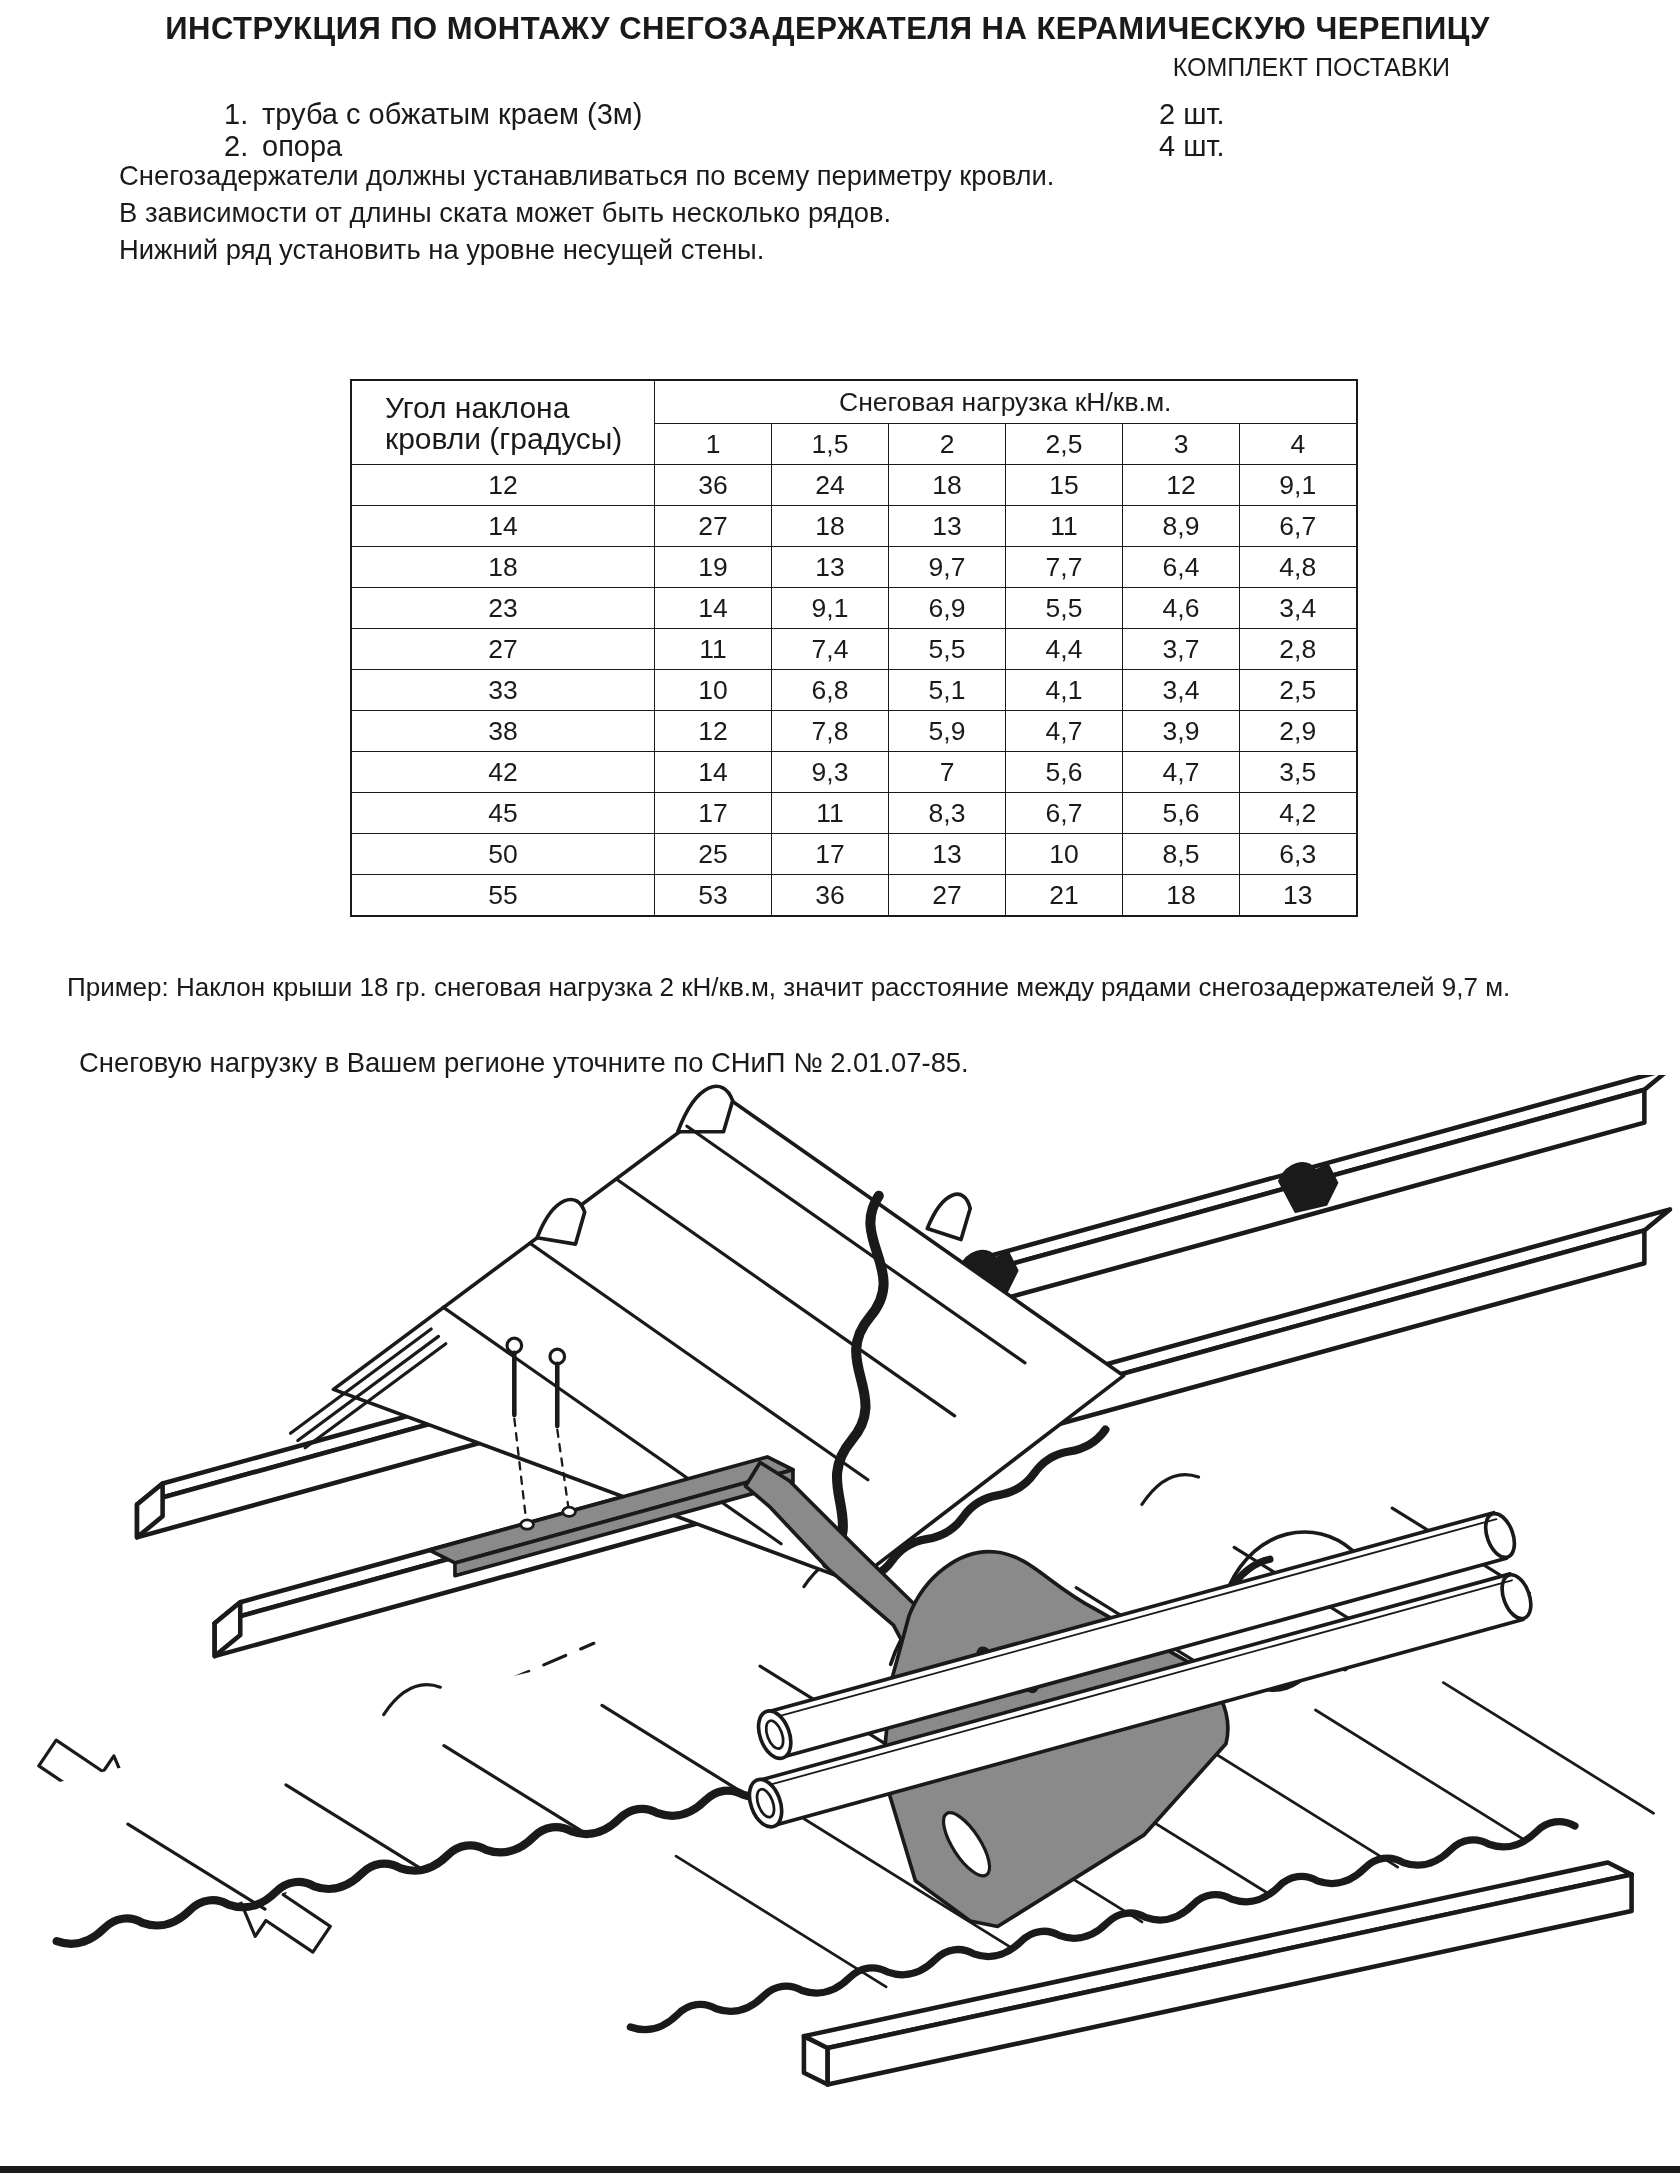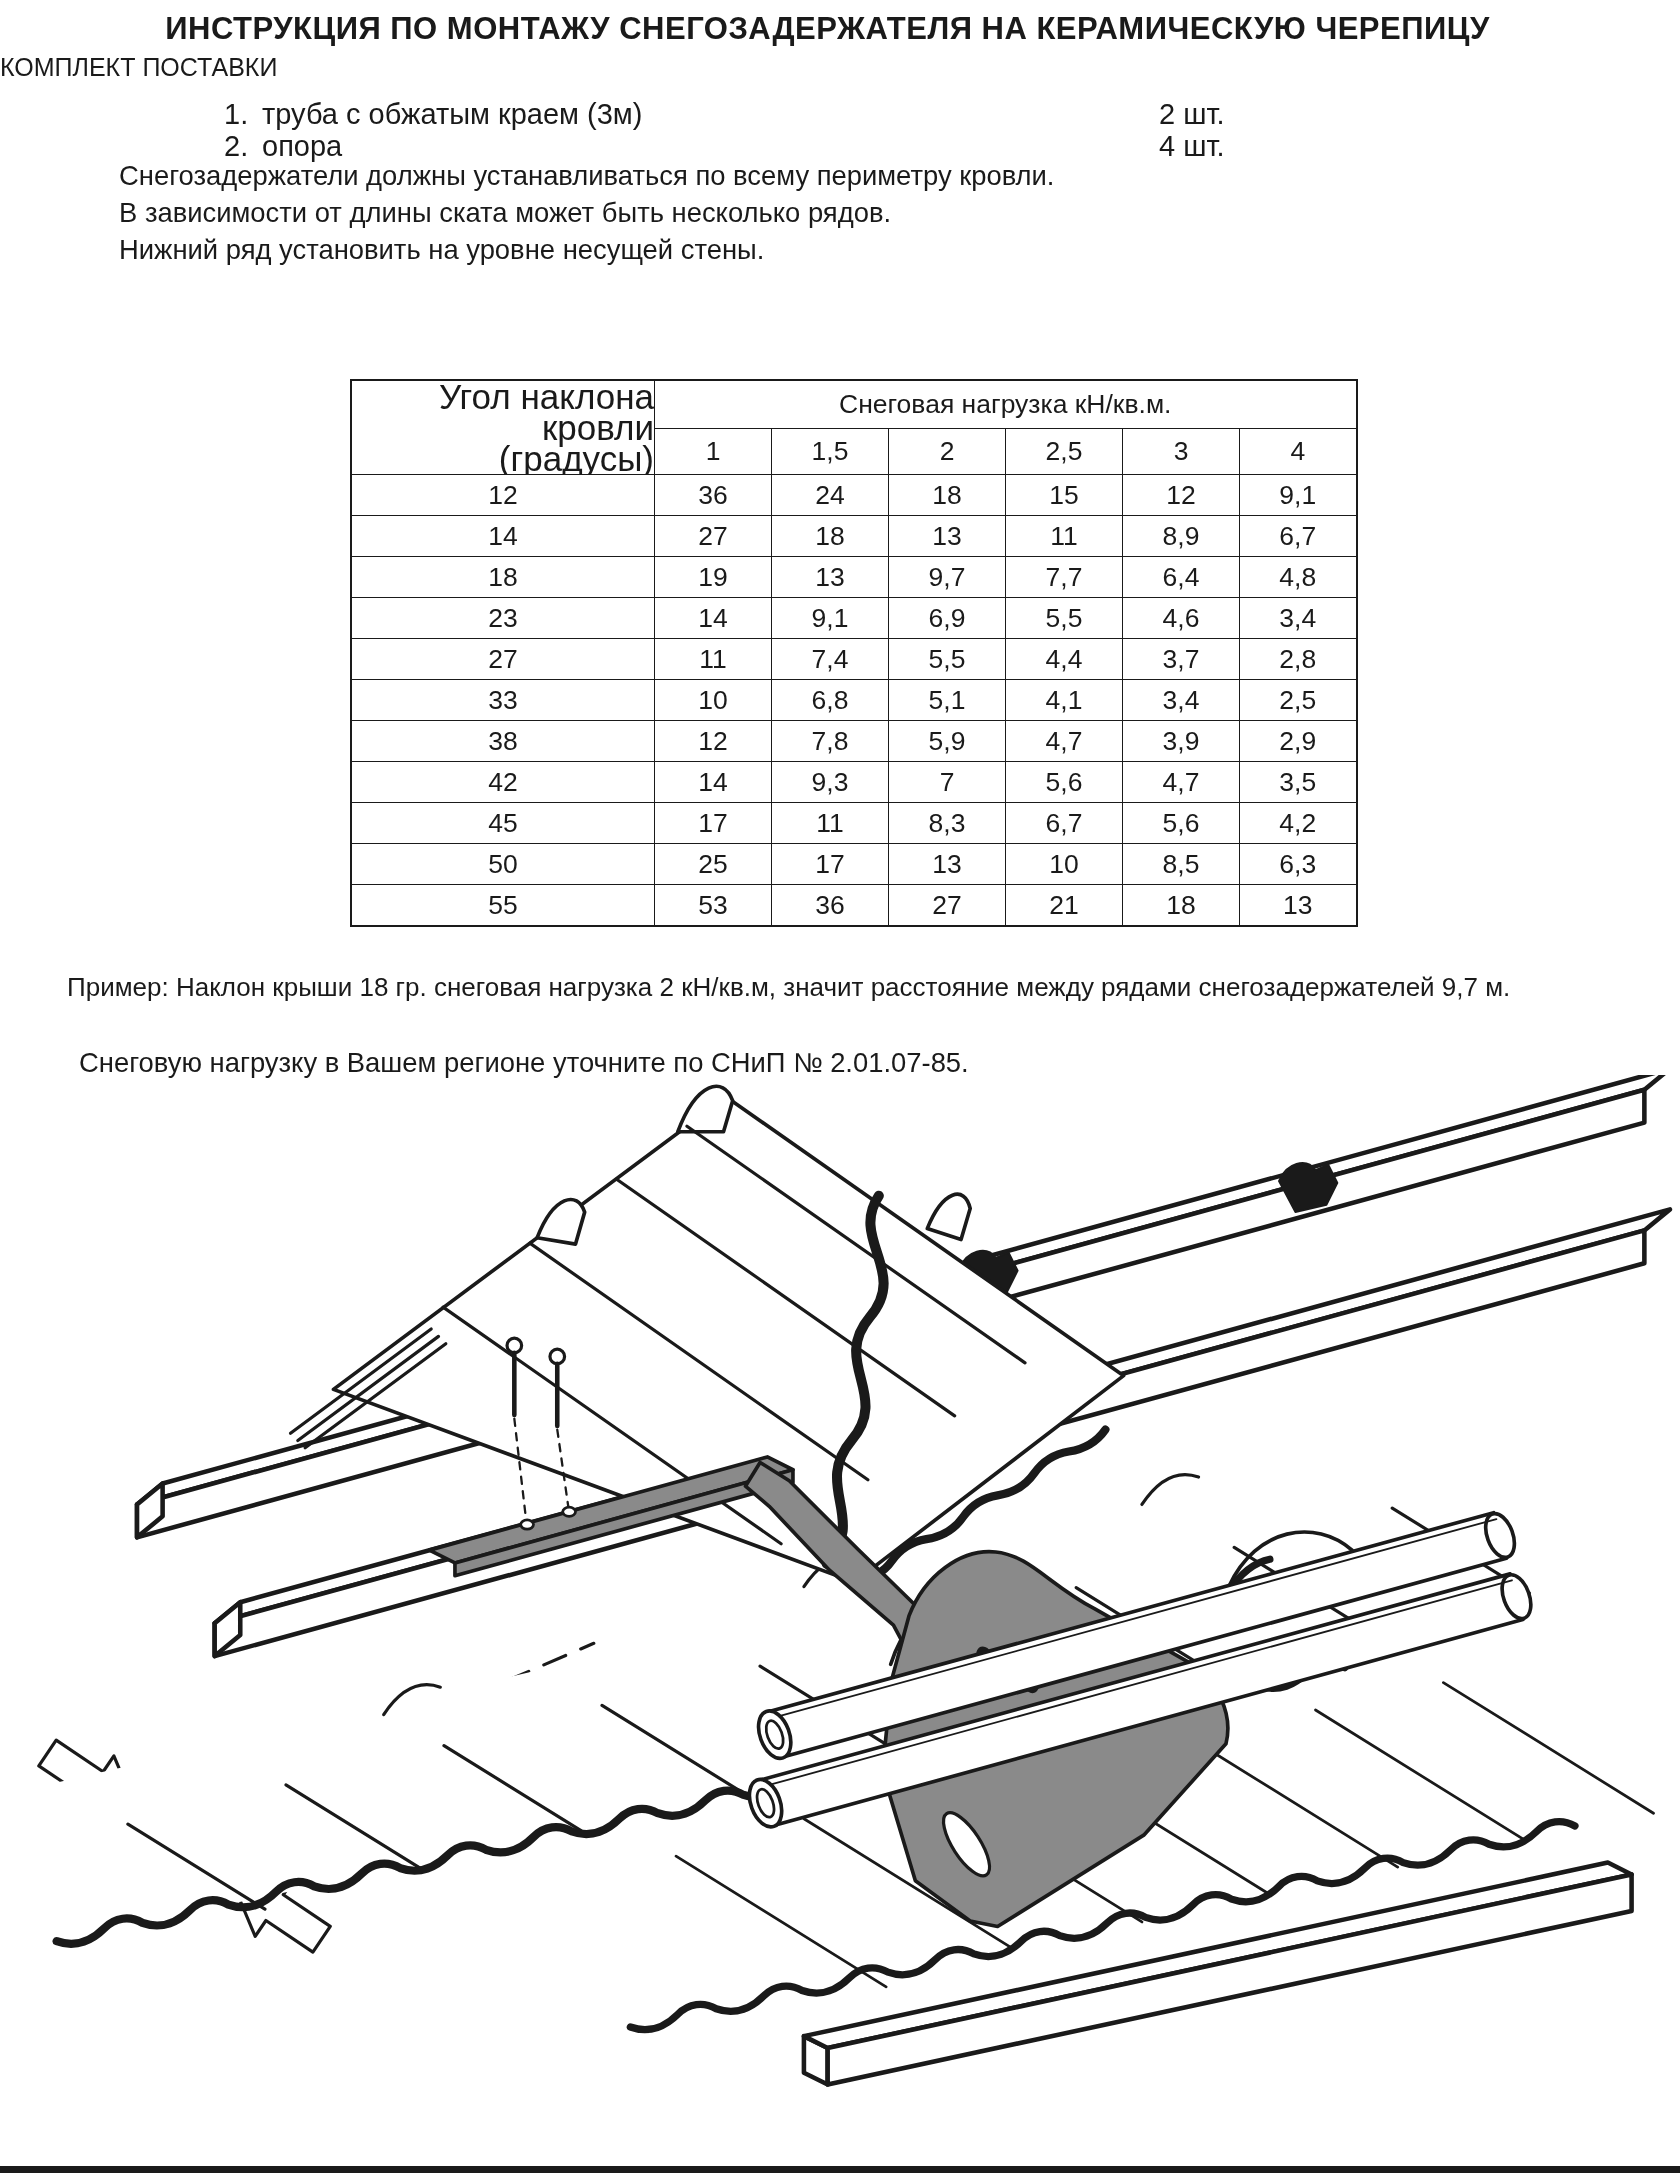--- a/index.html
+++ b/index.html
@@ -6,38 +6,38 @@
   body{
     width:1680px;height:2176px;position:relative;background:#ffffff;
     font-family:"Liberation Sans",sans-serif;color:#1a1a1a;overflow:hidden;
   }
   .title{
     position:absolute;top:11px;left:0;width:1680px;box-sizing:border-box;padding-right:25px;
     text-align:center;font-size:31px;font-weight:bold;letter-spacing:0.5px;
   }
   .subtitle{
     position:absolute;top:53px;left:0;width:1541px;box-sizing:border-box;padding-right:91px;
-    text-align:left;font-size:25px;
+    text-align:right;font-size:25px;
   }
   .kit-list{position:absolute;top:98px;left:224px;width:1096px;font-size:29px;}
   .kit-row{position:relative;height:32px;line-height:32px;}
   .kit-num{display:inline-block;width:38px;}
   .kit-qty{position:absolute;left:935px;top:0;}
   .intro{position:absolute;top:157px;left:71px;font-size:27.4px;}
   .intro div{height:37px;line-height:37px;margin-left:48px;}
   table.snow{
     position:absolute;top:379px;left:350px;border-collapse:collapse;
     font-size:26.5px;table-layout:fixed;
   }
   table.snow td,table.snow th{
     border:1.8px solid #1a1a1a;text-align:center;font-weight:normal;
     padding:0;height:40px;overflow:hidden;
   }
   table.snow .corner{
-    width:269px;text-align:right;padding-left:33px;line-height:31px;font-size:35px;
+    width:269px;text-align:left;padding-left:33px;line-height:31px;font-size:30px;
   }
   table.snow .loadhead{height:42px;margin-top:13px;}
   table.snow col.c{width:117px;}
   table.snow{border:2.7px solid #1a1a1a;}
   .example{position:absolute;top:961px;left:67px;width:1499px;font-size:26px;line-height:52px;}
   .note{position:absolute;top:1047px;left:79px;font-size:27.4px;}
   .diagram{position:absolute;top:1075px;left:0;}
   .bottom-rule{position:absolute;top:2166px;left:0;width:1680px;height:7.3px;background:#1a1a1a;}
   svg text.rot-label{font-family:"Liberation Sans",sans-serif;font-size:44px;font-weight:bold;fill:#1a1a1a;letter-spacing:1px;}
 </style>

